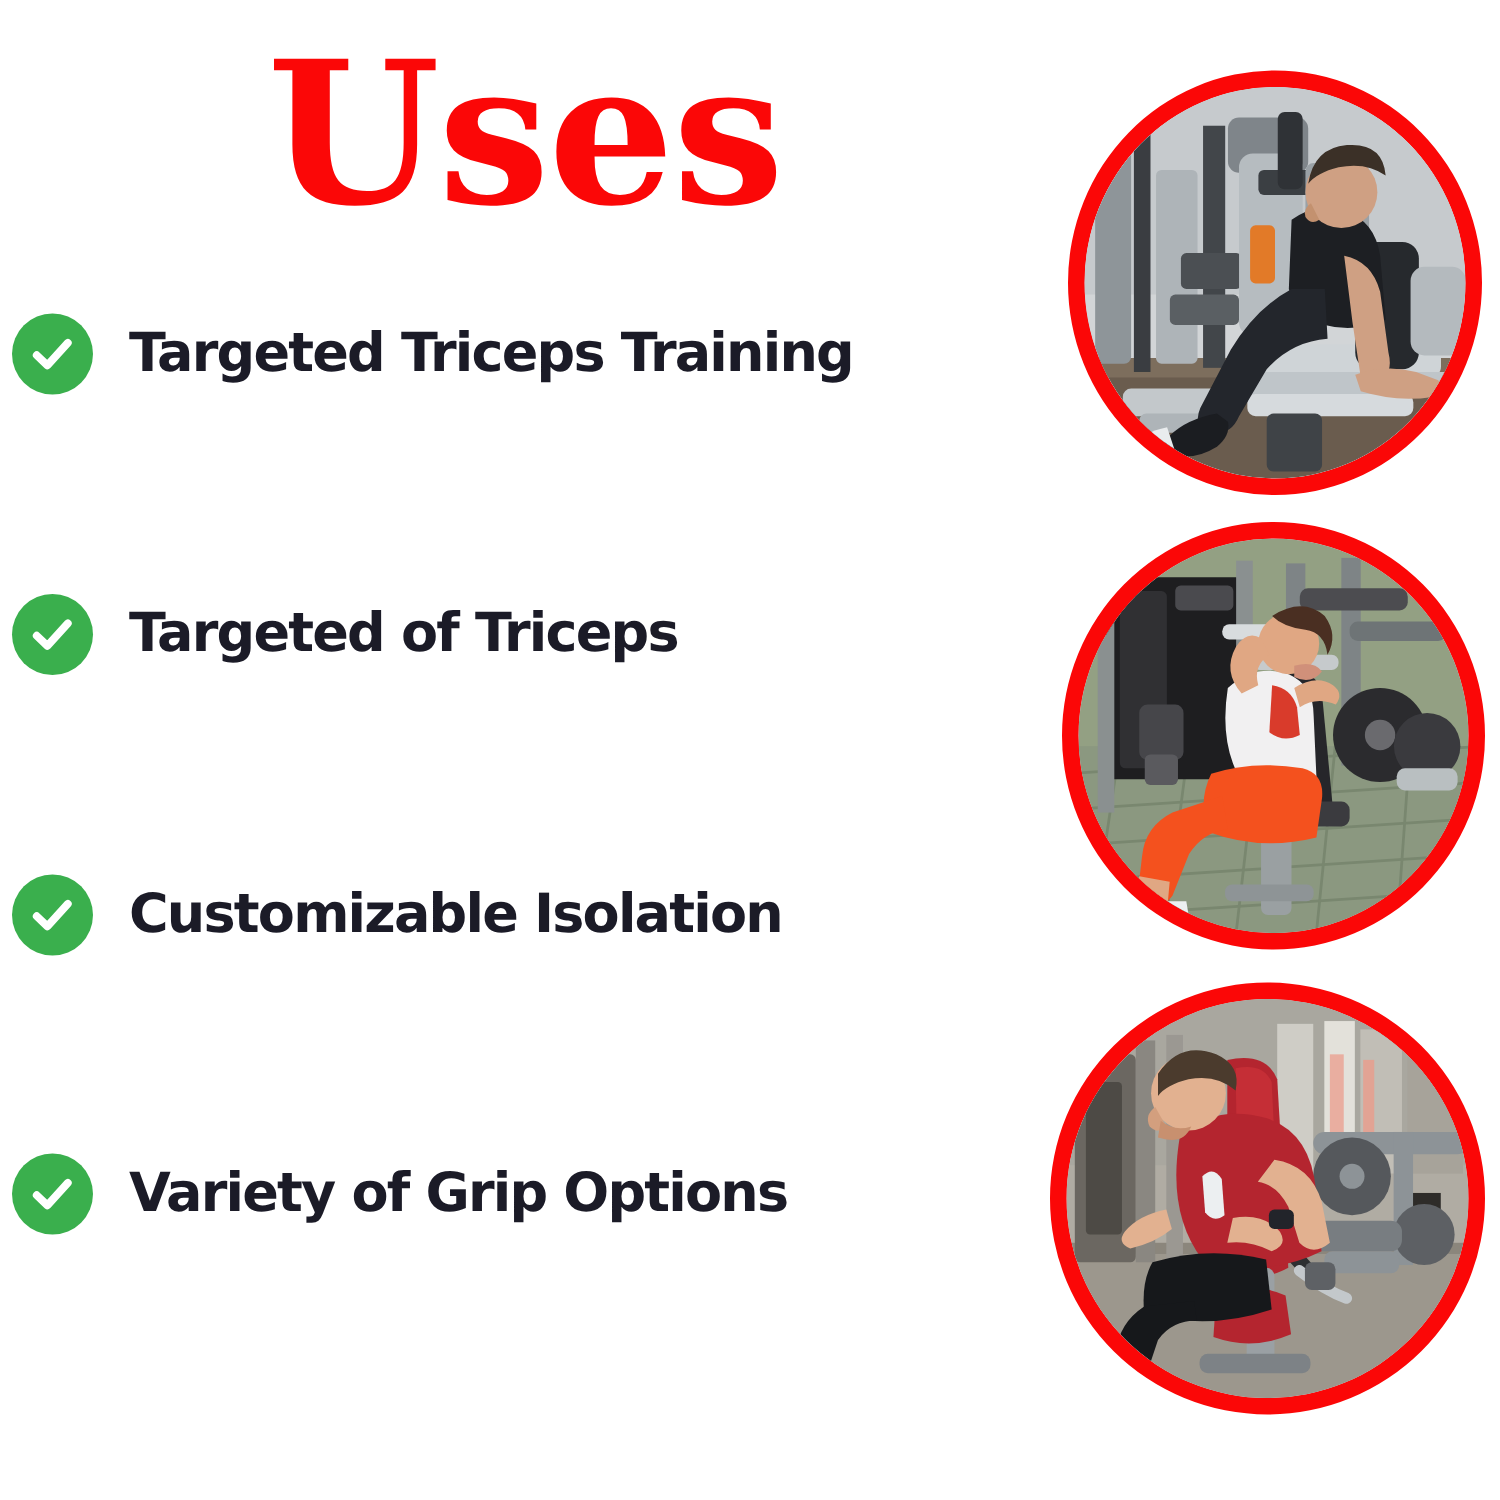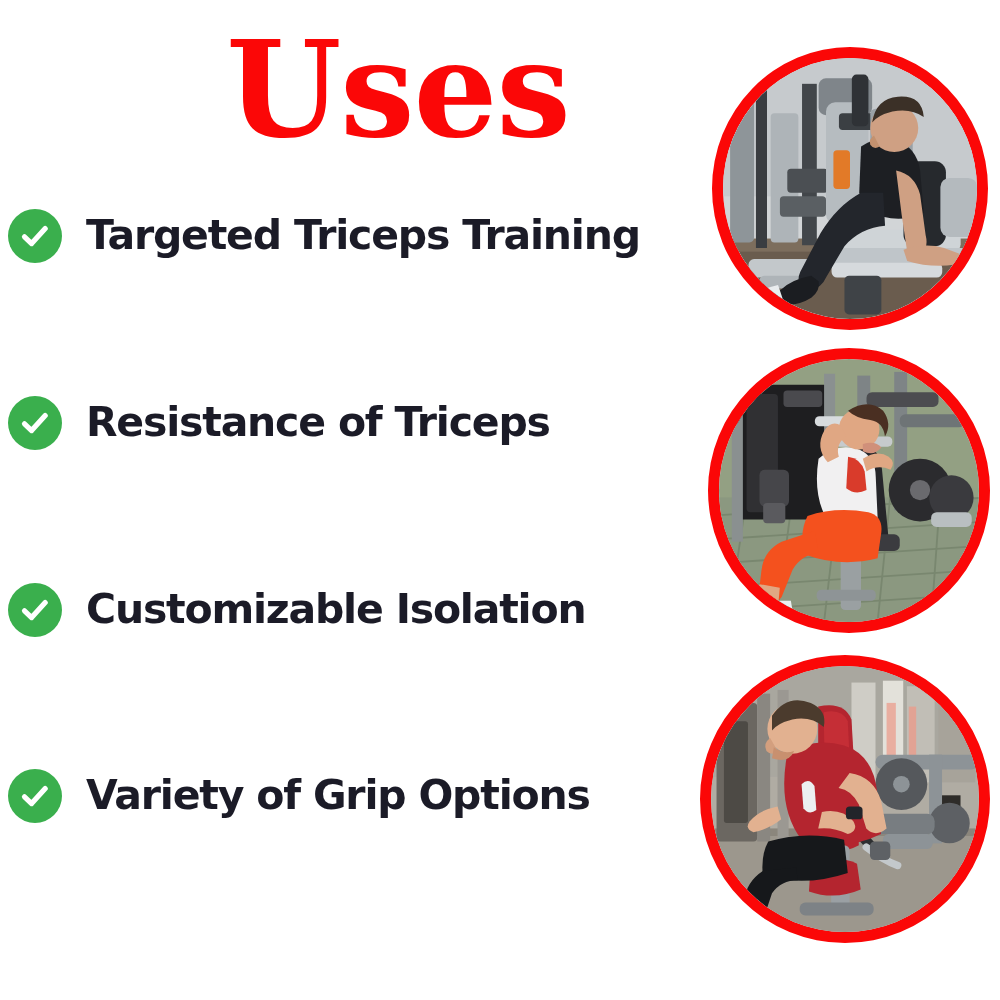--- a/index.html
+++ b/index.html
@@ -29,21 +29,20 @@
     top: 24px;
     width: 700px;
     text-align: center;
     font-family: "DejaVu Serif", "Liberation Serif", serif;
     font-weight: 700;
     font-size: 132px;
     line-height: 1;
     letter-spacing: -1px;
     color: #fb0707;
     white-space: nowrap;
-    padding-left: 48px;
   }
 
   
   .feature-list {
     position: absolute;
     left: 0;
     top: 180px;
     width: 700px;
   }
   .feature-row {
@@ -67,21 +66,21 @@
     background: #3aaf4d;
     display: flex;
     align-items: center;
     justify-content: center;
   }
   .check-badge svg { display: block; }
 
   .feature-label {
     font-family: "DejaVu Sans", "Liberation Sans", sans-serif;
     font-weight: 700;
-    font-size: 41px;
+    font-size: 36px;
     line-height: 1.05;
     letter-spacing: -1.2px;
     color: #1b1b27;
     white-space: nowrap;
   }
 
   
   .photo-circle {
     position: absolute;
     border-radius: 50%;
@@ -119,21 +118,21 @@
       </span>
       <span class="feature-label">Targeted Triceps Training</span>
     </div>
 
     <div class="feature-row r1">
       <span class="check-badge">
         <svg width="34" height="34" viewBox="0 0 34 34" aria-hidden="true">
           <path d="M6.5 17.8 L13.6 24.6 L27.2 9.6" fill="none" stroke="#ffffff" stroke-width="5.2" stroke-linecap="round" stroke-linejoin="round"></path>
         </svg>
       </span>
-      <span class="feature-label">Resistance of Triceps</span>
+      <span class="feature-label">Targeted of Triceps</span>
     </div>
 
     <div class="feature-row r2">
       <span class="check-badge">
         <svg width="34" height="34" viewBox="0 0 34 34" aria-hidden="true">
           <path d="M6.5 17.8 L13.6 24.6 L27.2 9.6" fill="none" stroke="#ffffff" stroke-width="5.2" stroke-linecap="round" stroke-linejoin="round"></path>
         </svg>
       </span>
       <span class="feature-label">Customizable Isolation</span>
     </div>

